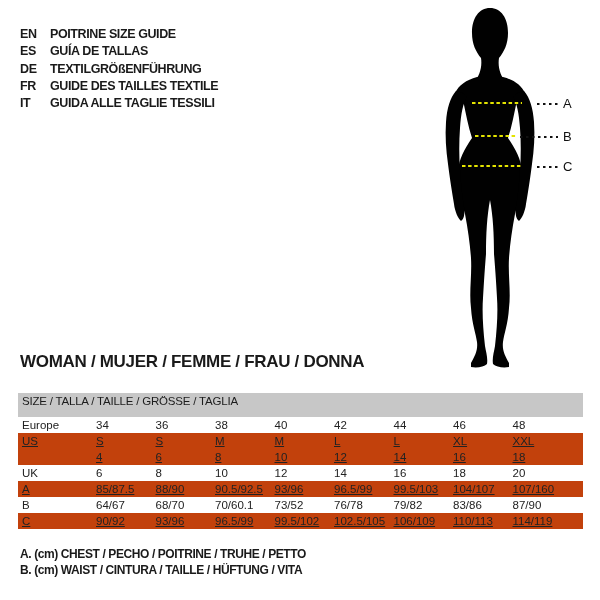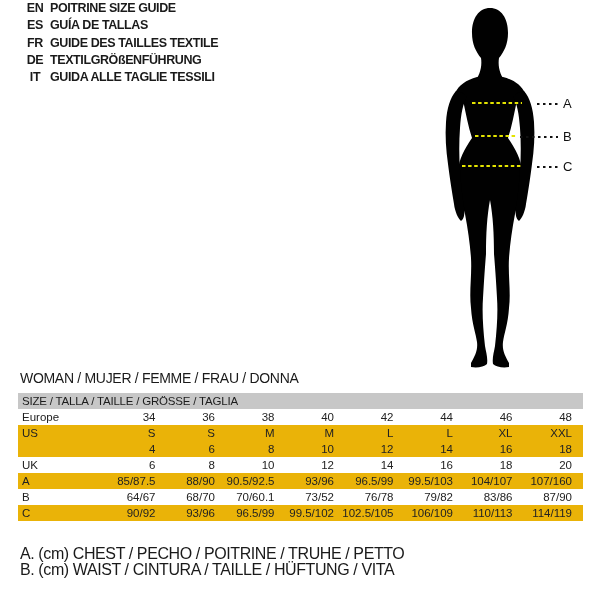--- a/index.html
+++ b/index.html
@@ -1,68 +1,68 @@
 <!DOCTYPE html>
 <html><head>
 <meta charset="utf-8">
 <style>
   html,body { margin:0; padding:0; }
   body { width:600px; height:600px; background:#ffffff; position:relative; overflow:hidden;
          font-family:"Liberation Sans", sans-serif; color:#1a1a1a; }
   .canvas { position:absolute; inset:0; background:#fff; }
 
   
-  .langs { position:absolute; left:20px; top:0;text-align:center; }
+  .langs { position:absolute; left:20px; top:26px; }
   .lang-row { display:flex; height:17.3px; line-height:17.3px; }
   .lang-code { width:30px; font-weight:bold; font-size:12.5px; letter-spacing:-0.4px; }
   .lang-title { font-weight:bold; font-size:12.5px; letter-spacing:-0.4px; white-space:nowrap; }
 
   
   svg.figure { position:absolute; left:410px; top:2px; width:175px; height:370px; }
   .figure text { font-family:"Liberation Sans", sans-serif; font-size:13px; fill:#111; }
 
   
-  .section-title { position:absolute; left:20px; top:370px; font-weight:normal;
-                   font-size:14px; letter-spacing:-0.3px; white-space:nowrap; }
+  .section-title { position:absolute; left:20px; top:352px; font-weight:bold;
+                   font-size:17px; letter-spacing:-0.3px; white-space:nowrap; }
 
   
   .size-table { position:absolute; left:18px; top:393px; width:565px; font-size:11.5px; color:#222; }
-  .thead { height:16px; line-height:16px; background:#c7c7c7; padding-left:4px;
+  .thead { height:24px; line-height:16px; background:#c7c7c7; padding-left:4px;
            letter-spacing:-0.2px; color:#1c1c1c; }
   .trow { display:flex; height:16px; line-height:16px; padding-right:11px; box-sizing:border-box; }
-  .trow.shaded { background:#eab308; }
+  .trow.shaded { background:#c2410c;text-decoration:underline; }
   .tlbl { width:78px; padding-left:4px; box-sizing:border-box; white-space:nowrap; }
-  .tcell { flex:1; text-align:right; white-space:nowrap; }
+  .tcell { flex:1; text-align:left; white-space:nowrap; }
 
   
   .legend { position:absolute; left:20px; top:546px; }
-  .legend-line { height:16.3px; line-height:16.3px; font-weight:normal; font-size:16px;
+  .legend-line { height:16.3px; line-height:16.3px; font-weight:bold; font-size:12px;
                  letter-spacing:-0.4px; white-space:nowrap; }
 </style>
 </head>
 <body>
 
 <div class="canvas">
 
   <div class="langs">
       <div class="lang-row">
         <span class="lang-code">EN</span>
         <span class="lang-title">POITRINE SIZE GUIDE</span>
       </div>
       <div class="lang-row">
         <span class="lang-code">ES</span>
         <span class="lang-title">GUÍA DE TALLAS</span>
       </div>
       <div class="lang-row">
+        <span class="lang-code">DE</span>
+        <span class="lang-title">TEXTILGRÖßENFÜHRUNG</span>
+      </div>
+      <div class="lang-row">
         <span class="lang-code">FR</span>
         <span class="lang-title">GUIDE DES TAILLES TEXTILE</span>
-      </div>
-      <div class="lang-row">
-        <span class="lang-code">DE</span>
-        <span class="lang-title">TEXTILGRÖßENFÜHRUNG</span>
       </div>
       <div class="lang-row">
         <span class="lang-code">IT</span>
         <span class="lang-title">GUIDA ALLE TAGLIE TESSILI</span>
       </div>
     </div>
 
   <svg class="figure" viewBox="0 0 175 370">
     <g fill="#010101">
 

